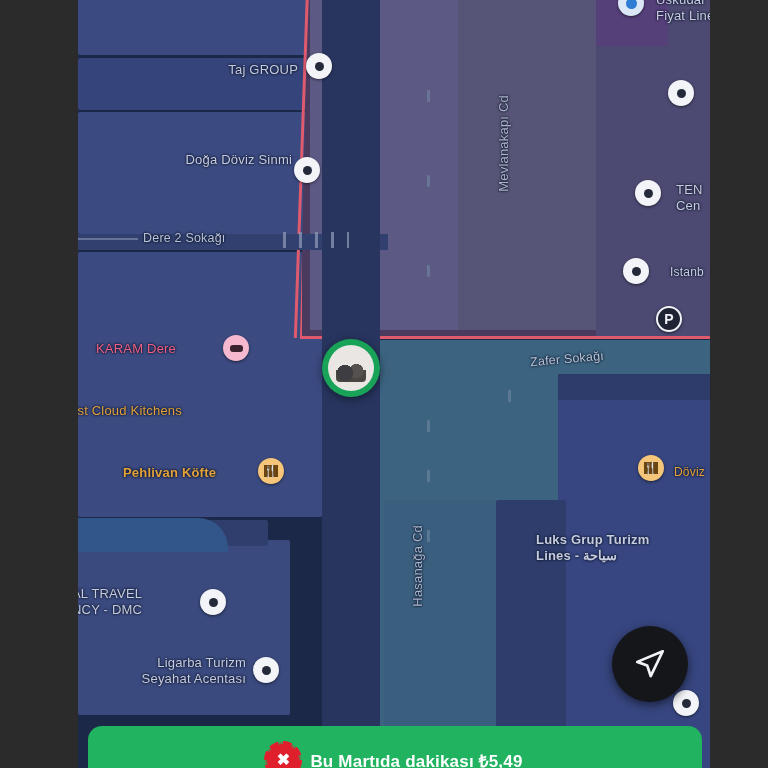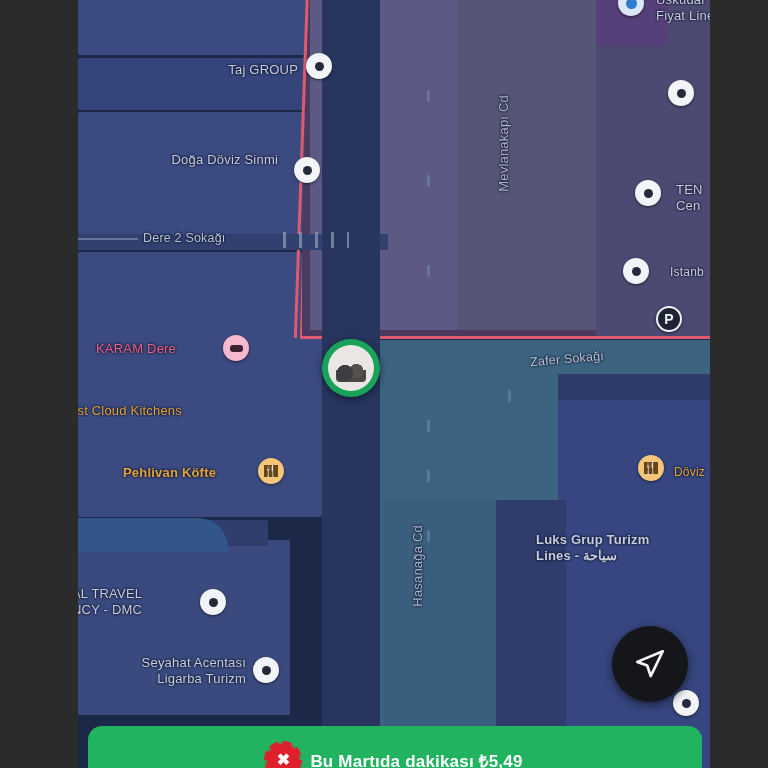--- a/index.html
+++ b/index.html
@@ -255,40 +255,40 @@
     </div>
     <div class="pin" style="left:175px;top:657px;">
       <span class="dot"></span>
     </div>
     <div class="pin" style="left:595px;top:690px;">
       <span class="dot"></span>
     </div>
 
     <div class="lbl right" style="left:116px;top:62px;width:104px;">Taj GROUP</div>
 
-    <div class="lbl right lbl2" style="left:2px;top:152px;width:198px;">
+    <div class="lbl right lbl2" style="left:16px;top:152px;width:198px;">
       <div>Doğa Döviz Sinmi</div>
     </div>
 
     <div class="lbl street" style="left:65px;top:231px;">Dere 2 Sokağı</div>
 
     <div class="lbl poi-pink" style="left:18px;top:341px;">KARAM Dere</div>
 
     <div class="lbl poi-orange" style="left:-8px;top:403px;">ast Cloud Kitchens</div>
 
     <div class="lbl poi-orange" style="left:45px;top:465px;font-weight:bold;">Pehlivan Köfte</div>
 
     <div class="lbl lbl2" style="left:-6px;top:586px;">
       <div>AL TRAVEL</div>
       <div>NCY - DMC</div>
     </div>
 
     <div class="lbl lbl2 right" style="left:-12px;top:655px;width:180px;">
+      <div>Ligarba Turizm</div>
       <div>Seyahat Acentası</div>
-      <div>Ligarba Turizm</div>
     </div>
 
     <div class="lbl lbl2 ctr" style="left:458px;top:532px;width:190px;">
       <div>Luks Grup Turizm</div>
       <div>Lines - سياحة</div>
     </div>
 
     <div class="lbl lbl2" style="left:578px;top:-8px;">
       <div class="poi-blue">Üsküdar</div>
       <div class="poi-blue sm">Fiyat Lines</div>

